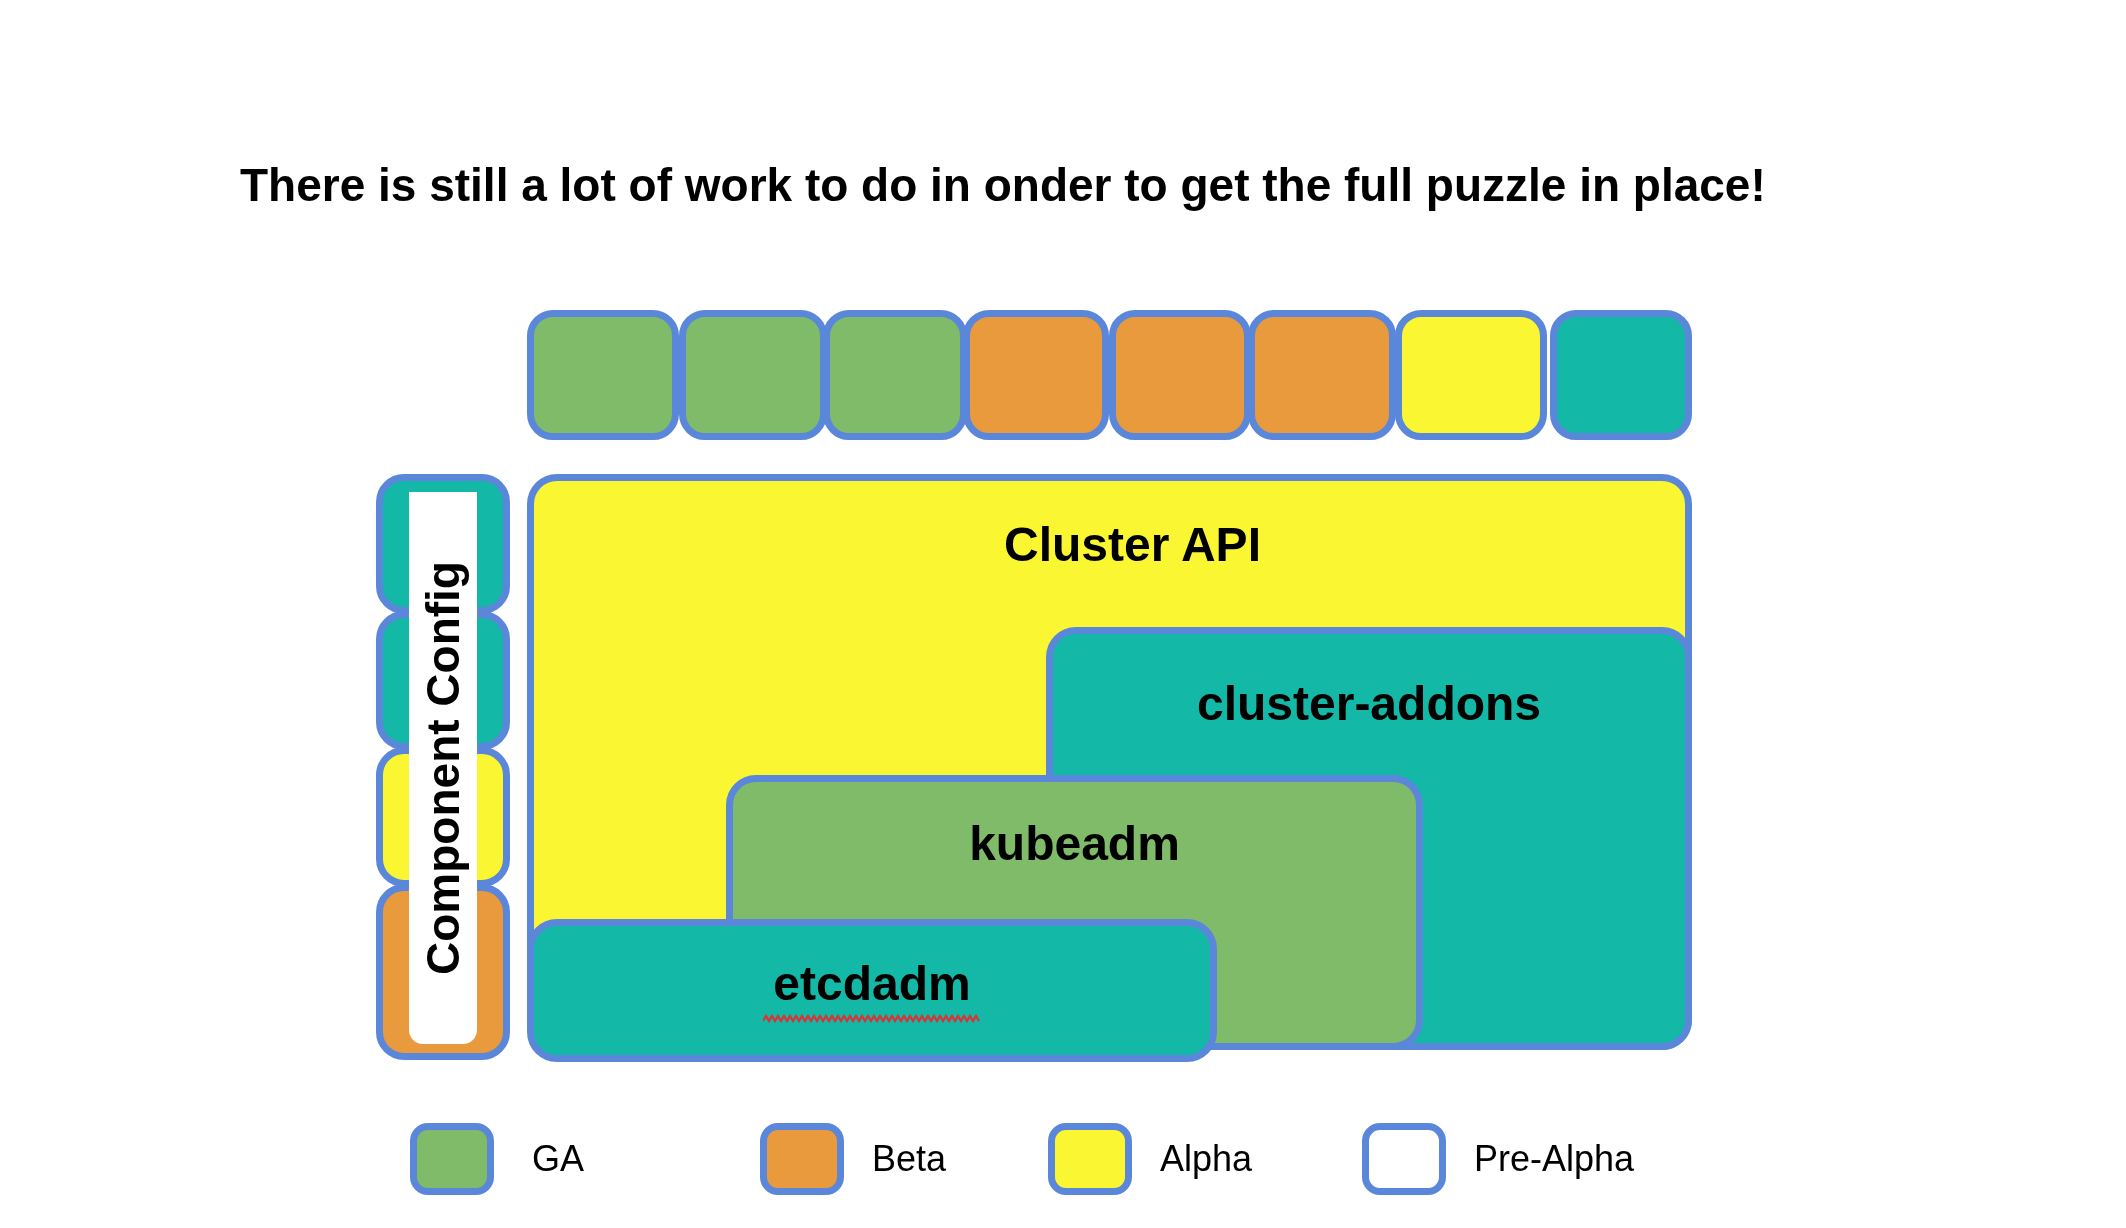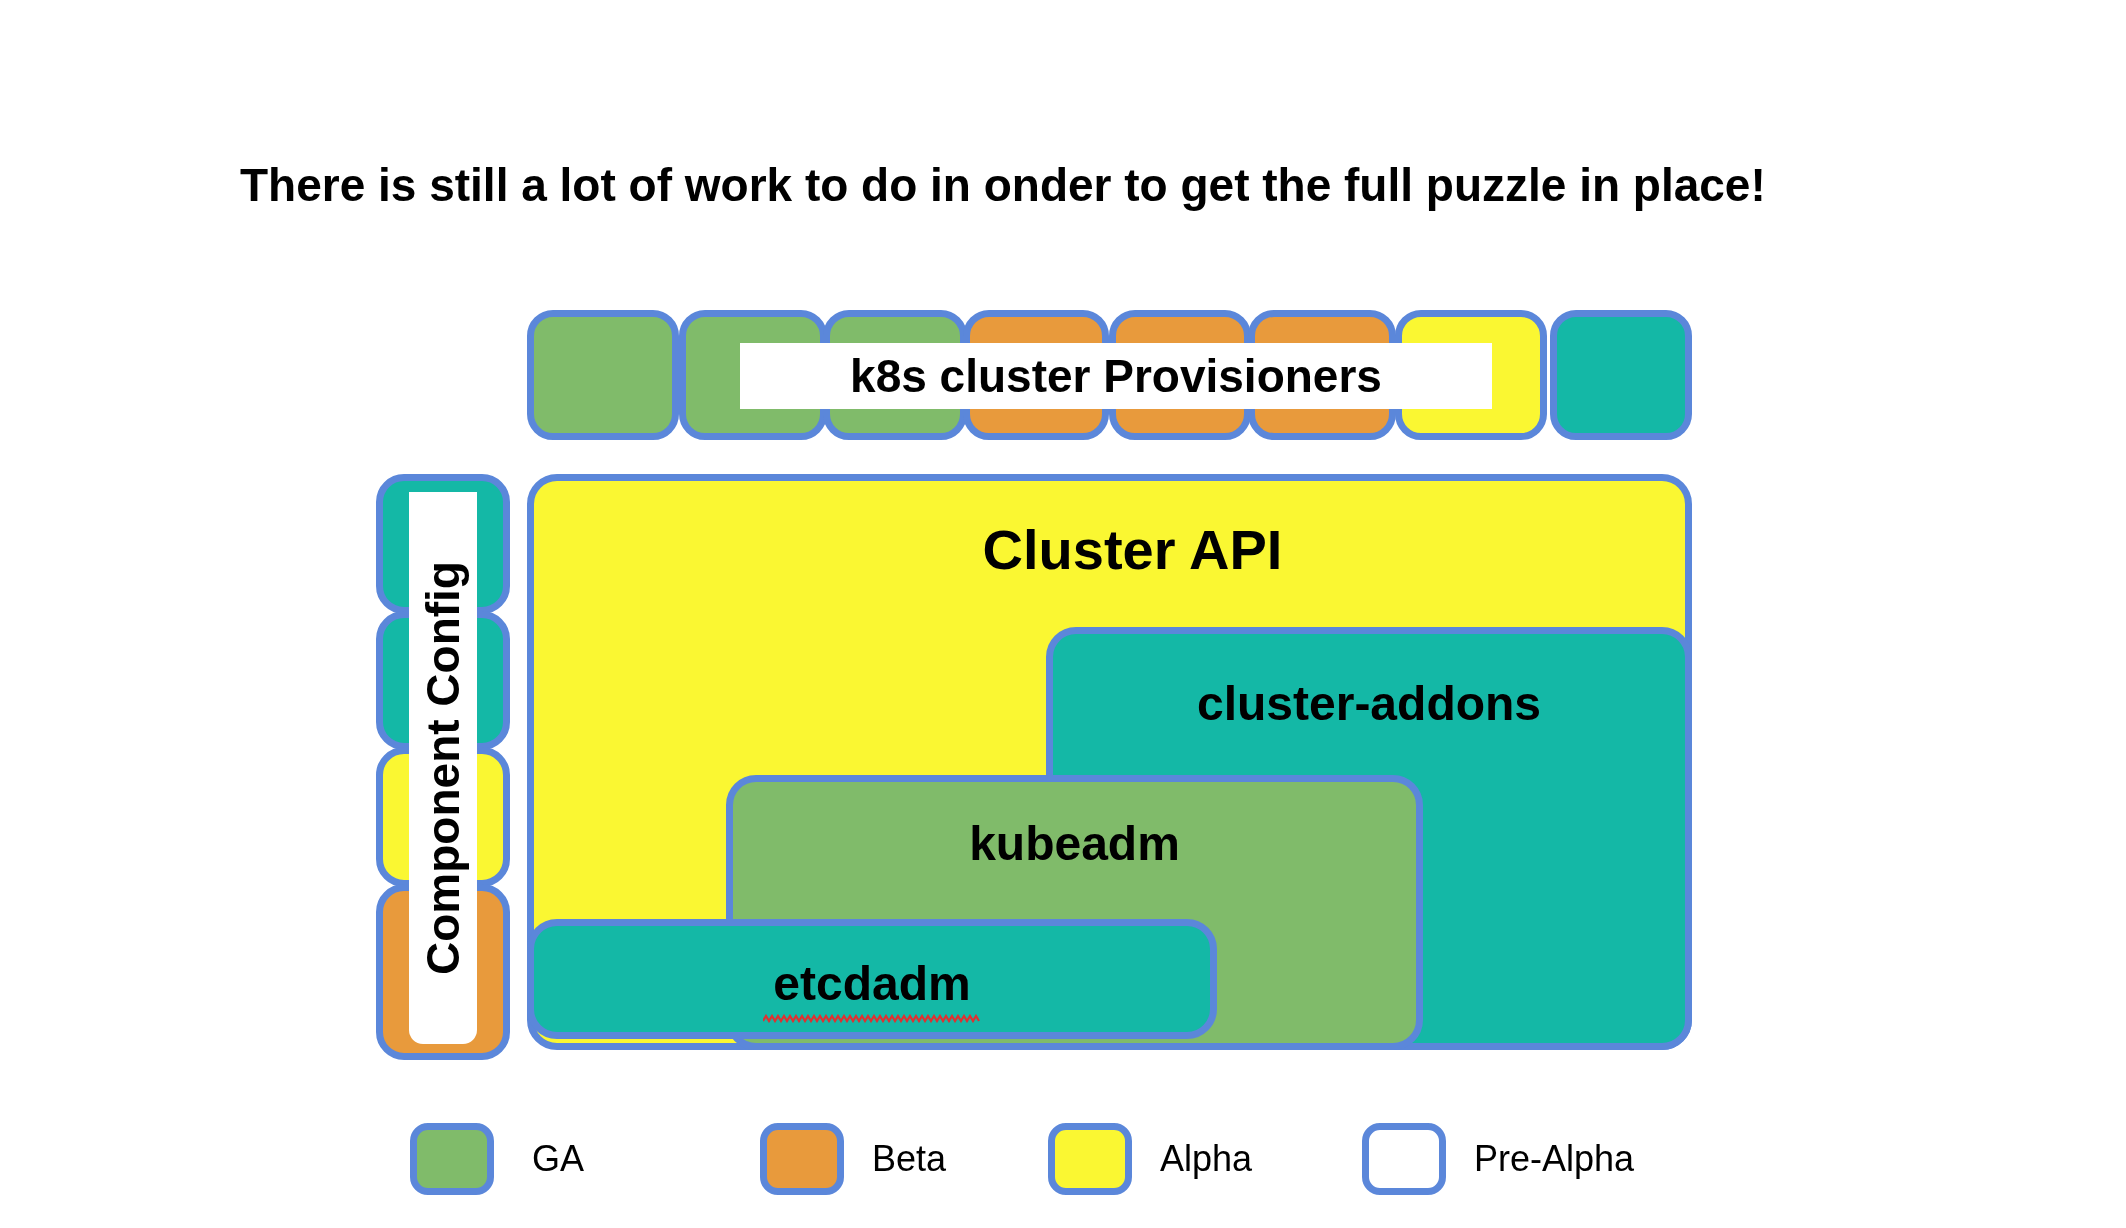--- a/index.html
+++ b/index.html
@@ -115,23 +115,23 @@
     white-space: nowrap;
     font-size: 46px;
     font-weight: bold;
     color: #000000;
   }
 
   
   #cluster-api   { left: 527px;  top: 474px; width: 1165px; height: 576px; z-index: 10; }
   #cluster-addons{ left: 1046px; top: 627px; width: 646px;  height: 423px; z-index: 20; }
   #kubeadm       { left: 726px;  top: 775px; width: 697px;  height: 275px; z-index: 30; }
-  #etcdadm       { left: 527px;  top: 919px; width: 690px;  height: 120px; z-index: 35; }
-
-  #cluster-api   .box-label { top: 36px;  font-size: 56px; margin-left: 46px; }
+  #etcdadm       { left: 527px;  top: 919px; width: 690px;  height: 143px; z-index: 35; }
+
+  #cluster-api   .box-label { top: 36px;  font-size: 48px; margin-left: 46px; }
   #cluster-addons .box-label{ top: 42px;  font-size: 48px; }
   #kubeadm       .box-label { top: 34px;  font-size: 48px; }
   #etcdadm       .box-label { top: 30px;  font-size: 48px; }
 
   
   .squiggle {
     position: absolute;
     left: 50%;
     transform: translateX(-50%);
     top: 88px;
@@ -168,23 +168,20 @@
 
   <div class="box prov-box ga" style="left:527px;  width:152px;"></div>
   <div class="box prov-box ga" style="left:679px;  width:148px;"></div>
   <div class="box prov-box ga" style="left:823px;  width:144px;"></div>
   <div class="box prov-box beta" style="left:963px;  width:146px;"></div>
   <div class="box prov-box beta" style="left:1109px; width:142px;"></div>
   <div class="box prov-box beta" style="left:1248px; width:148px;"></div>
   <div class="box prov-box alpha" style="left:1395px; width:152px;"></div>
   <div class="box prov-box prealpha" style="left:1550px; width:142px;"></div>
 
-  <div class="prov-title-band">
-    <span class="box-label">k8s cluster Provisioners</span>
-  </div>
 
   <div class="box cc-box prealpha" style="top:474px; height:140px;"></div>
   <div class="box cc-box prealpha" style="top:611px; height:139px;"></div>
   <div class="box cc-box alpha" style="top:747px; height:140px;"></div>
   <div class="box cc-box beta" style="top:884px; height:176px;"></div>
 
   <div class="cc-band">
     <span class="cc-band-text">Component Config</span>
   </div>
 

